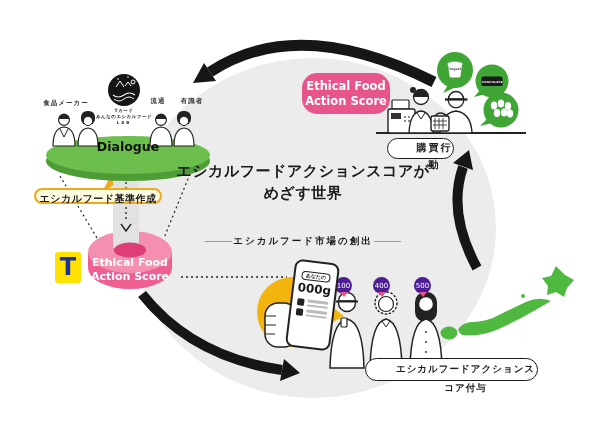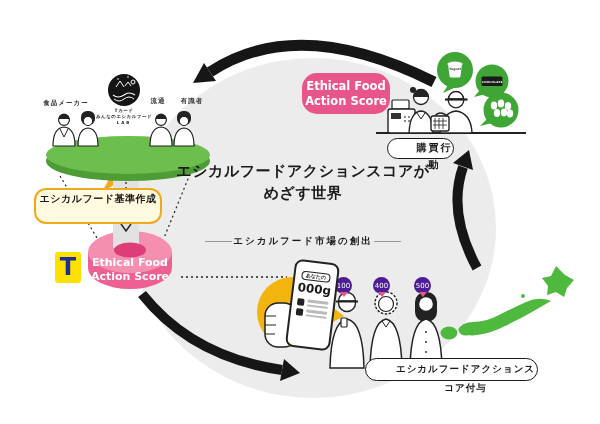--- a/index.html
+++ b/index.html
@@ -5,21 +5,21 @@
   html,body{margin:0;padding:0;background:#fff;}
   #stage{position:relative;width:600px;height:424px;background:#fff;overflow:hidden;
          font-family:"DejaVu Sans","Liberation Sans",sans-serif;color:#1a1a1a;}
   svg{position:absolute;left:0;top:0;}
   .txt{position:absolute;text-align:center;line-height:1.2;}
   
   .stake{font-size:6.5px;letter-spacing:1px;color:#333;font-weight:600;}
   .logo-txt{font-size:4.5px;letter-spacing:.5px;color:#222;font-weight:600;}
   .logo-txt.l3{font-size:4px;letter-spacing:2px;}
   .dialogue{font-size:12.5px;font-weight:800;color:#111;}
-  .badge-standard{position:absolute;left:34px;top:188px;width:128px;height:36px;
+  .badge-standard{position:absolute;left:34px;top:188px;width:128px;height:16px;
      background:#FFFBE0;border:2px solid #F1A91C;border-radius:12px;
      font-size:10px;font-weight:800;letter-spacing:.5px;line-height:17px;text-align:center;box-sizing:border-box;}
   .donut-txt{position:absolute;left:86px;top:256px;width:88px;text-align:center;
      color:#fff;font-weight:800;font-size:11px;line-height:13.5px;}
   .tpoint{position:absolute;left:55px;top:252px;width:26px;height:31px;background:#FFE100;
      border-radius:3px;text-align:center;}
   .tpoint span{color:#1C3099;font-weight:900;font-size:24px;line-height:30px;}
   
   .title{position:absolute;left:158px;top:160px;width:290px;text-align:center;
      font-size:15px;font-weight:800;line-height:22px;letter-spacing:.5px;}
@@ -228,20 +228,21 @@
 </svg>
 
 <div class="txt stake" style="left:36px;top:100px;width:60px;">食品メーカー</div>
 <div class="txt stake" style="left:146px;top:98px;width:24px;">流通</div>
 <div class="txt stake" style="left:171px;top:98px;width:30px;margin-left:6px;">有識者</div>
 
 <div class="txt logo-txt" style="left:92px;top:108px;width:64px;">Tカード</div>
 <div class="txt logo-txt" style="left:92px;top:114px;width:64px;">みんなのエシカルフード</div>
 <div class="txt logo-txt l3" style="left:92px;top:120.5px;width:64px;">LAB</div>
 
+<div class="txt dialogue" style="left:86px;top:139px;width:84px;">Dialogue</div>
 
 <div class="badge-standard">エシカルフード基準作成</div>
 
 <div class="donut-txt">
   <div>Ethical Food</div>
   <div>Action Score</div>
 </div>
 
 <div class="tpoint">
   <span>T</span>

